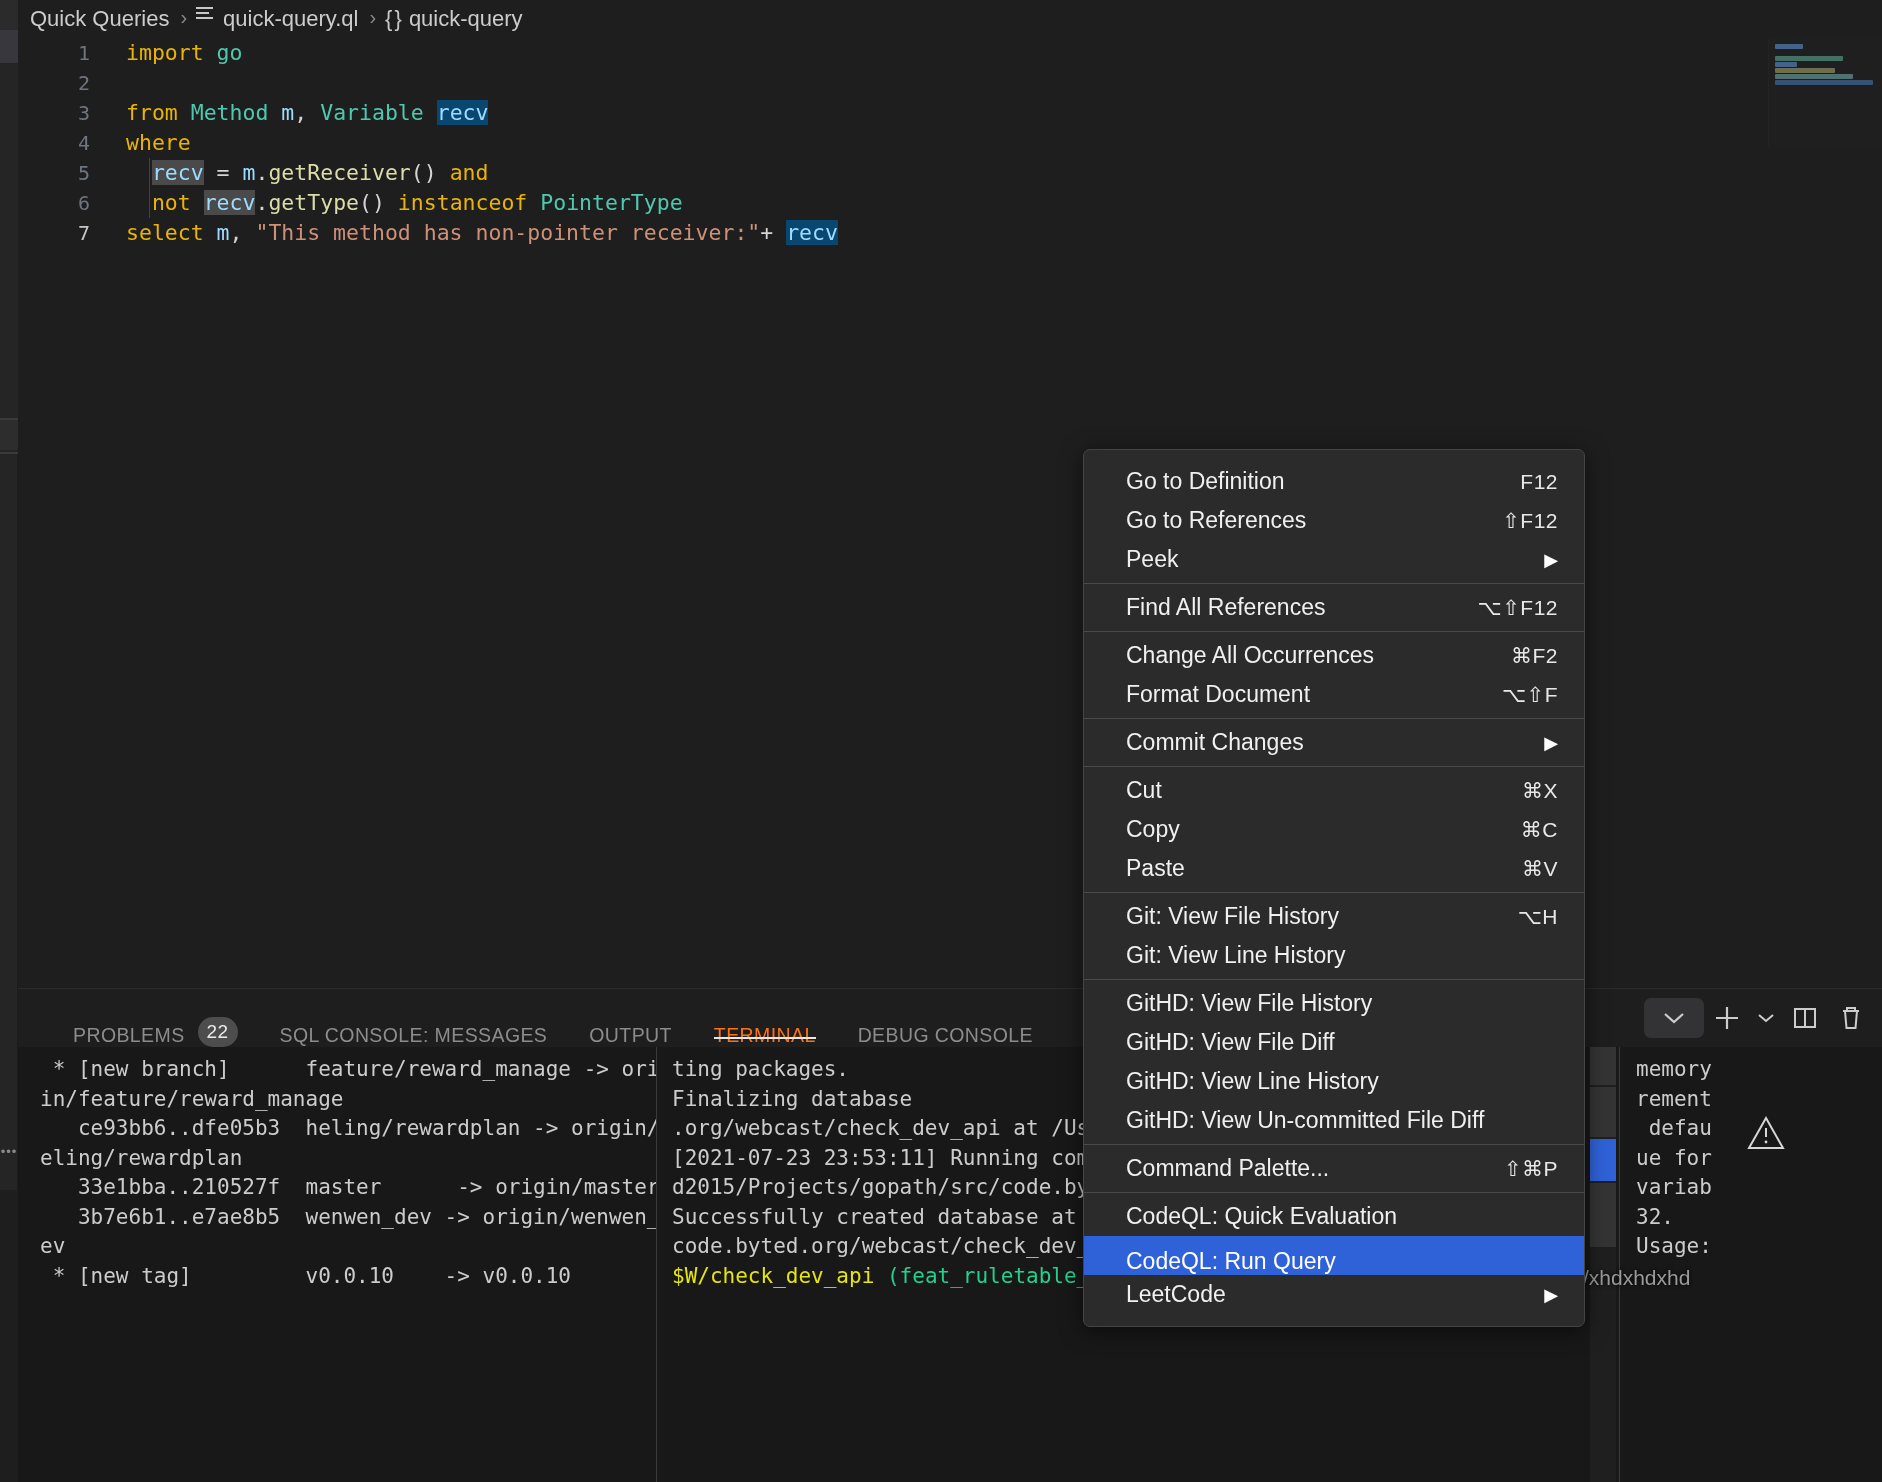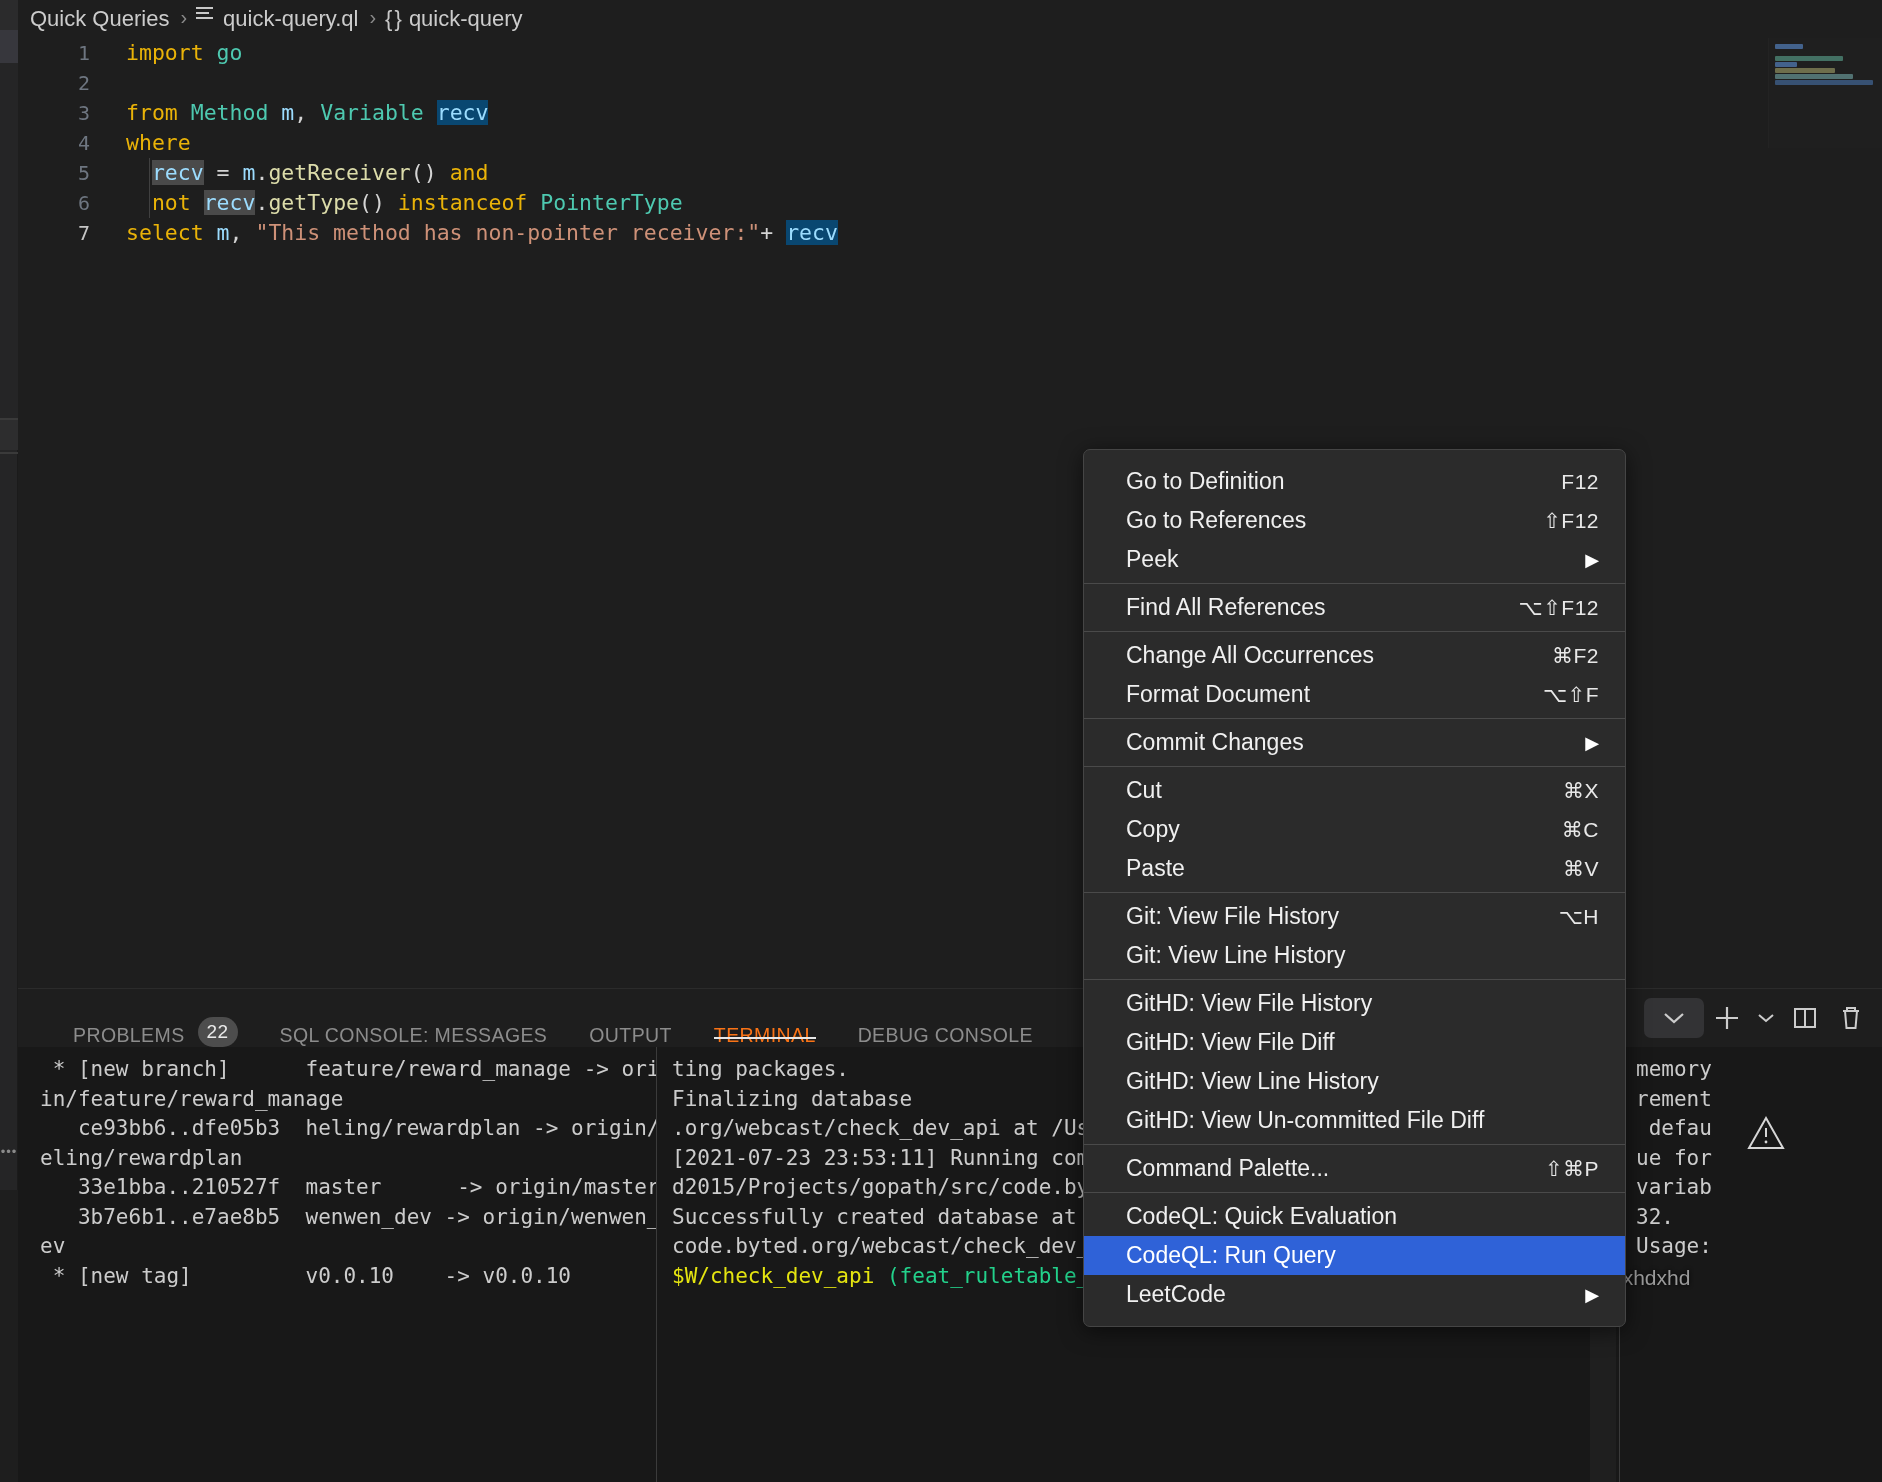--- a/index.html
+++ b/index.html
@@ -148,33 +148,33 @@
   .warn-icon { position:absolute; color:#d6d6d6; }
 
   .watermark {
     position:absolute; color:#9a9a9a; font-size:21px;
     font-family:"Liberation Sans", sans-serif; white-space:nowrap;
     text-shadow: 0 0 4px rgba(0,0,0,0.9);
   }
 
   
   .ctx-menu {
-    position:absolute; left:1083px; top:449px; width:543px;
+    position:absolute; left:1083px; top:449px; width:502px;
     background:#2b2b2b; border:1px solid #454545; border-radius:7px;
     box-shadow: 0 4px 22px rgba(0,0,0,0.55);
     padding: 8px 0 8px 0; overflow:hidden;
     font-size: 23px; color:#f0f0f0;
   }
   .ctx-group { padding: 4px 0; }
   .ctx-sep { height:1px; background:#4a4a4a; margin: 0; }
   .ctx-item {
     position:relative; height:39px; display:flex; align-items:center;
     padding: 0 26px 0 42px; white-space:nowrap;
   }
-  .ctx-item.selected { background:#2f62d8; color:#ffffff; }
+  .ctx-item.selected { background:#2f62d8; color:#ffffff;align-items:flex-end; }
   .ctx-label { flex: 1 1 auto; }
   .ctx-key {
     flex: 0 0 auto; color:#e8e8e8; font-size:21px; margin-left:24px;
     letter-spacing:0.5px;
   }
   .ctx-arrow { flex:0 0 auto; color:#ffffff; font-size:18px; margin-left:24px; }
 </style>
 </head>
 <body>
 

